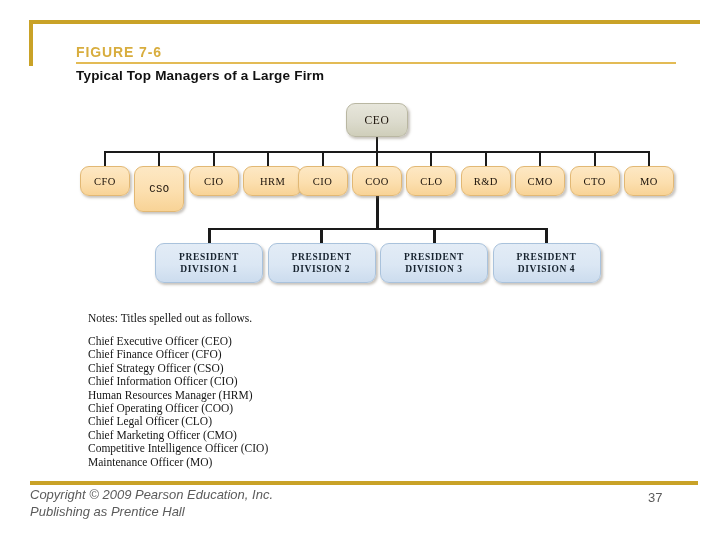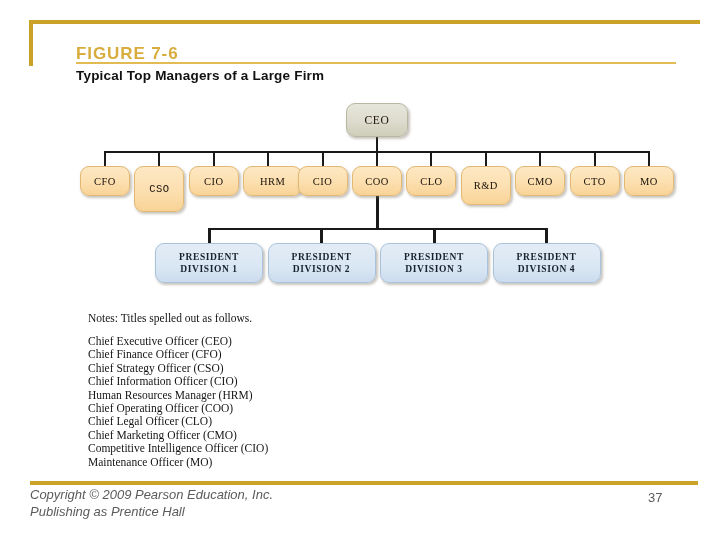--- a/index.html
+++ b/index.html
@@ -31,21 +31,21 @@
     width: 4px;
     height: 46px;
     background: #c9a227;
   }
 
   
   .figure-label {
     position: absolute;
     left: 76px;
     top: 44px;
-    font-size: 17px;
+    font-size: 14px;
     font-weight: bold;
     letter-spacing: 0.9px;
     color: #d8ad3e;
     font-family: "Liberation Sans", sans-serif;
   }
   .figure-rule {
     position: absolute;
     left: 76px;
     top: 62px;
     width: 600px;
@@ -223,21 +223,21 @@
       </div>
       <div class="node node-exec" style="left: 297.6px; top: 166px; width: 50px; height: 30px;">
         <span>CIO</span>
       </div>
       <div class="node node-exec" style="left: 352px; top: 166px; width: 50px; height: 30px;">
         <span>COO</span>
       </div>
       <div class="node node-exec" style="left: 406.4px; top: 166px; width: 50px; height: 30px;">
         <span>CLO</span>
       </div>
-      <div class="node node-exec" style="left: 460.8px; top: 166px; width: 50px; height: 39px;">
+      <div class="node node-exec" style="left: 460.8px; top: 166px; width: 50px; height: 30px;">
         <span>R&amp;D</span>
       </div>
       <div class="node node-exec" style="left: 515.2px; top: 166px; width: 50px; height: 30px;">
         <span>CMO</span>
       </div>
       <div class="node node-exec" style="left: 569.6px; top: 166px; width: 50px; height: 30px;">
         <span>CTO</span>
       </div>
       <div class="node node-exec" style="left: 624px; top: 166px; width: 50px; height: 30px;">
         <span>MO</span>

